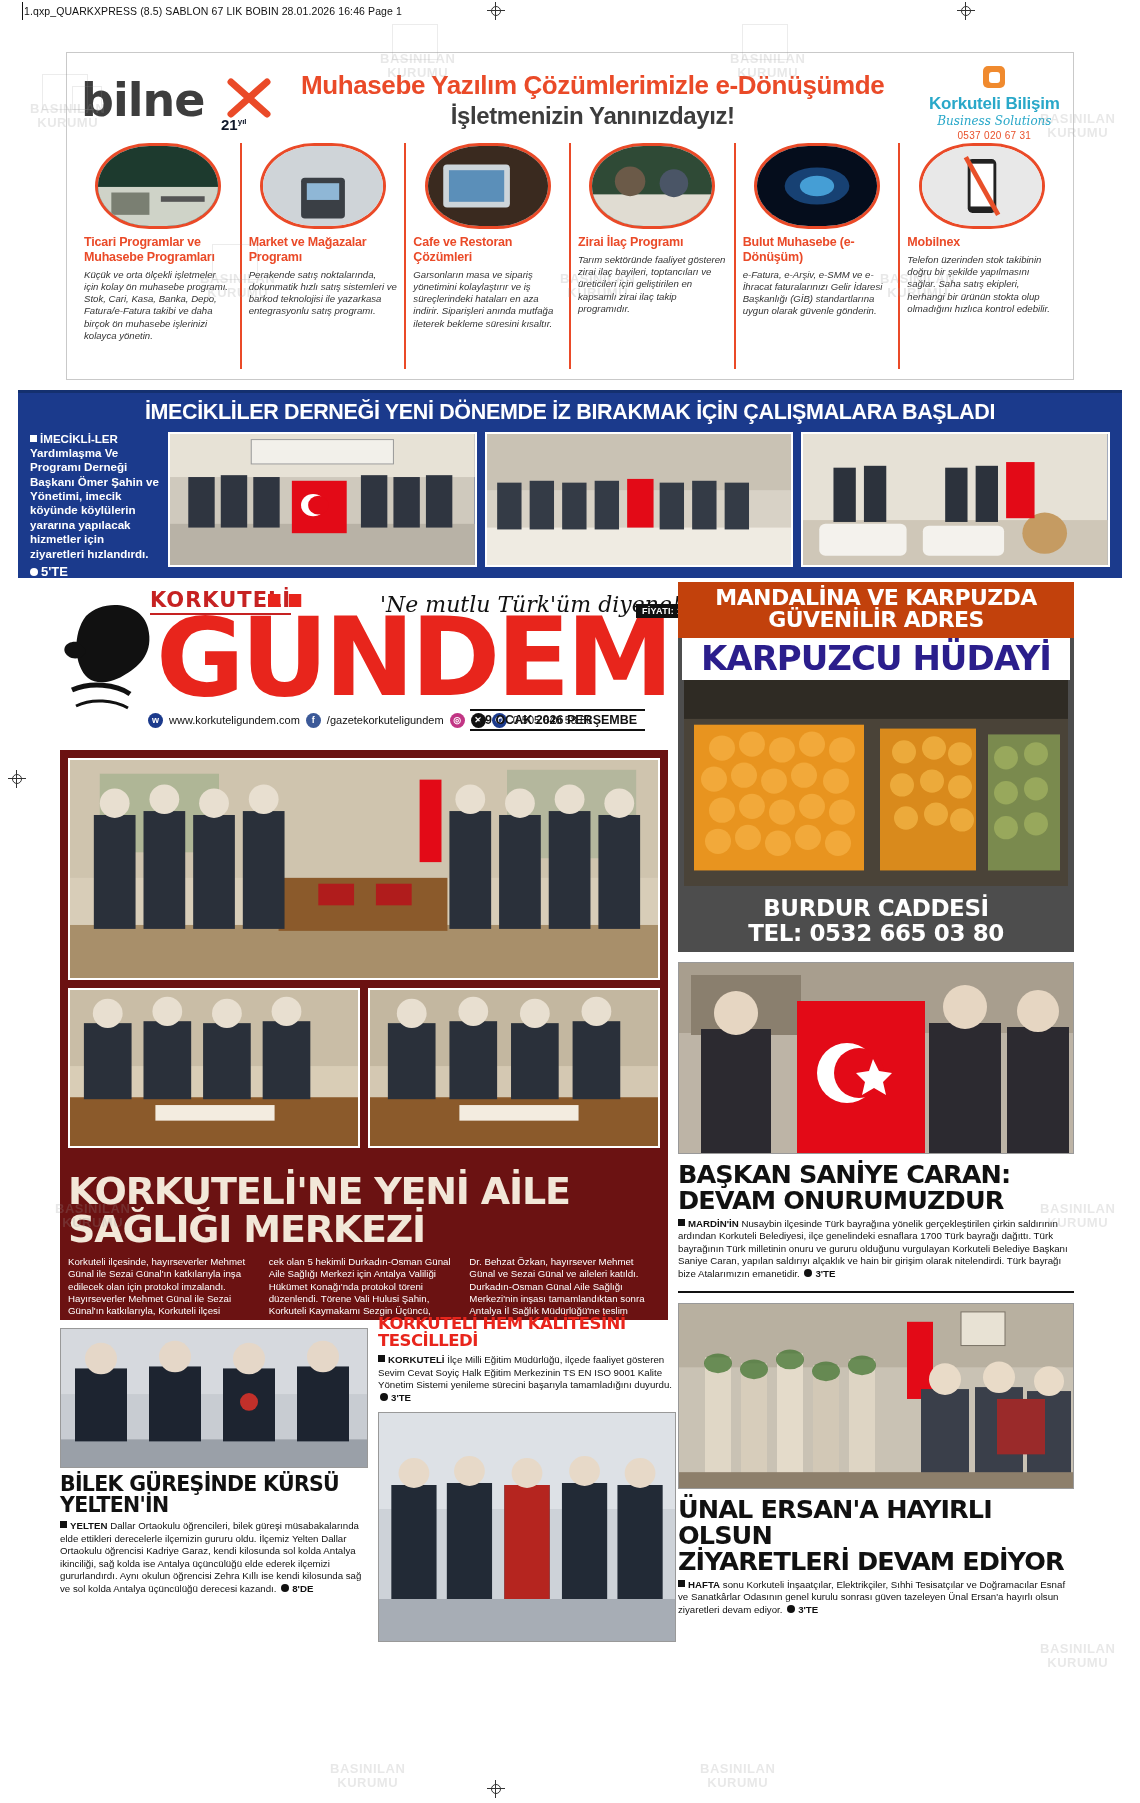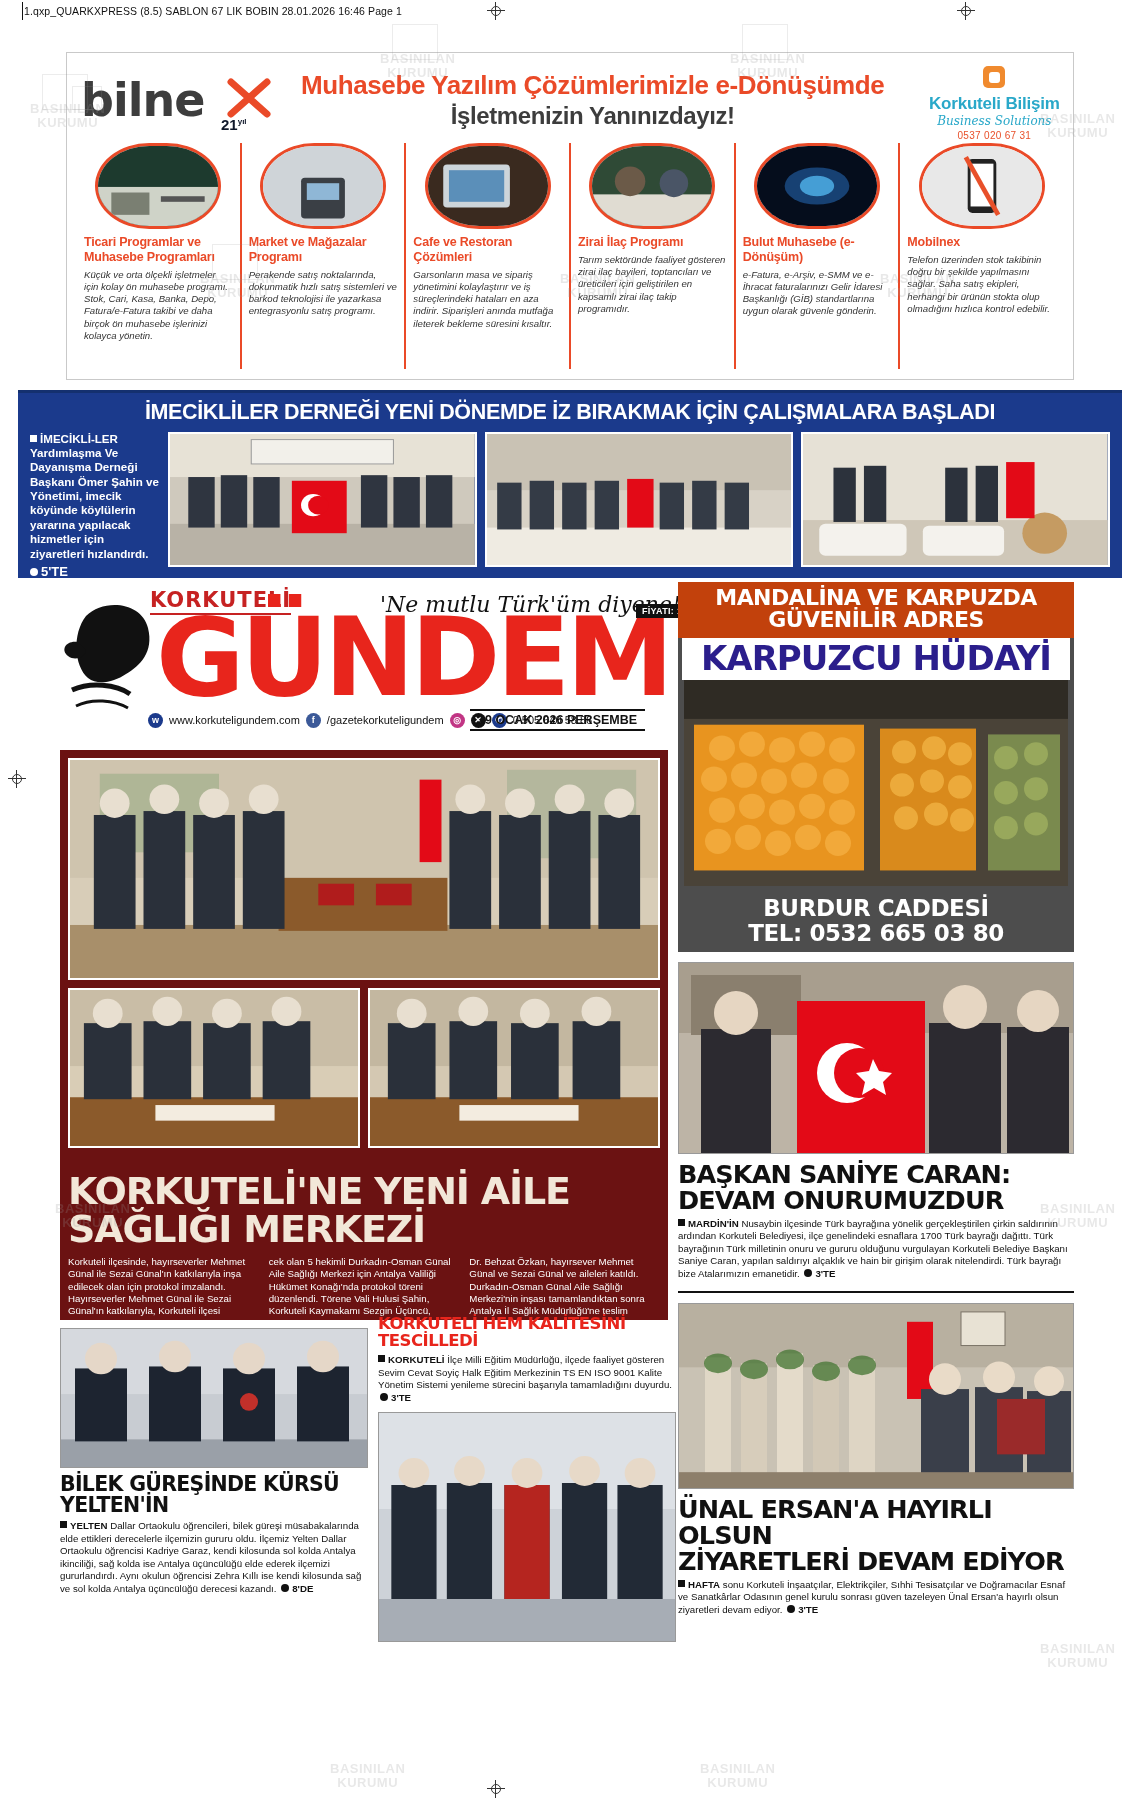--- a/index.html
+++ b/index.html
@@ -516,21 +516,21 @@
         <div class="ad-col-title">Mobilnex</div>
         <div class="ad-col-body">Telefon üzerinden stok takibinin doğru bir şekilde yapılmasını sağlar. Saha satış ekipleri, herhangi bir ürünün stokta olup olmadığını hızlıca kontrol edebilir.</div>
       </div>
     </div>
   </section>
 
   <section class="blue-strip">
     <div class="blue-title">İMECİKLİLER DERNEĞİ YENİ DÖNEMDE İZ BIRAKMAK İÇİN ÇALIŞMALARA BAŞLADI</div>
     <div class="blue-body">
       <div class="blue-lead">
-        <span class="sq"></span><span style="font-weight:bold">İMECİKLİ-</span><span>LER Yardımlaşma Ve Dayanışma Derneği Başkanı Ömer Şahin ve Yönetimi, imecik köyünde köylülerin yararına yapılacak hizmetler için ziyaretleri hızlandırdı.</span>
+        <span class="sq"></span><span style="font-weight:bold">İMECİKLİ-</span><span>LER Yardımlaşma Ve Programı Derneği Başkanı Ömer Şahin ve Yönetimi, imecik köyünde köylülerin yararına yapılacak hizmetler için ziyaretleri hızlandırdı.</span>
         <div class="page-ref"><span class="dot"></span><span>5'TE</span></div>
       </div>
       <div class="blue-pic">
         <svg class="ph" viewBox="0 0 300 140" preserveAspectRatio="none">
             <rect width="300" height="140" fill="#cfc9bd"></rect>
             <rect x="0" y="0" width="300" height="46" fill="#e7e2d6"></rect>
             <rect x="80" y="6" width="140" height="26" fill="#f2f0ea" stroke="#999"></rect>
             <rect y="96" width="300" height="44" fill="#b8b2a6"></rect>
             <g fill="#2f3540">
               <rect x="18" y="46" width="26" height="54"></rect>

